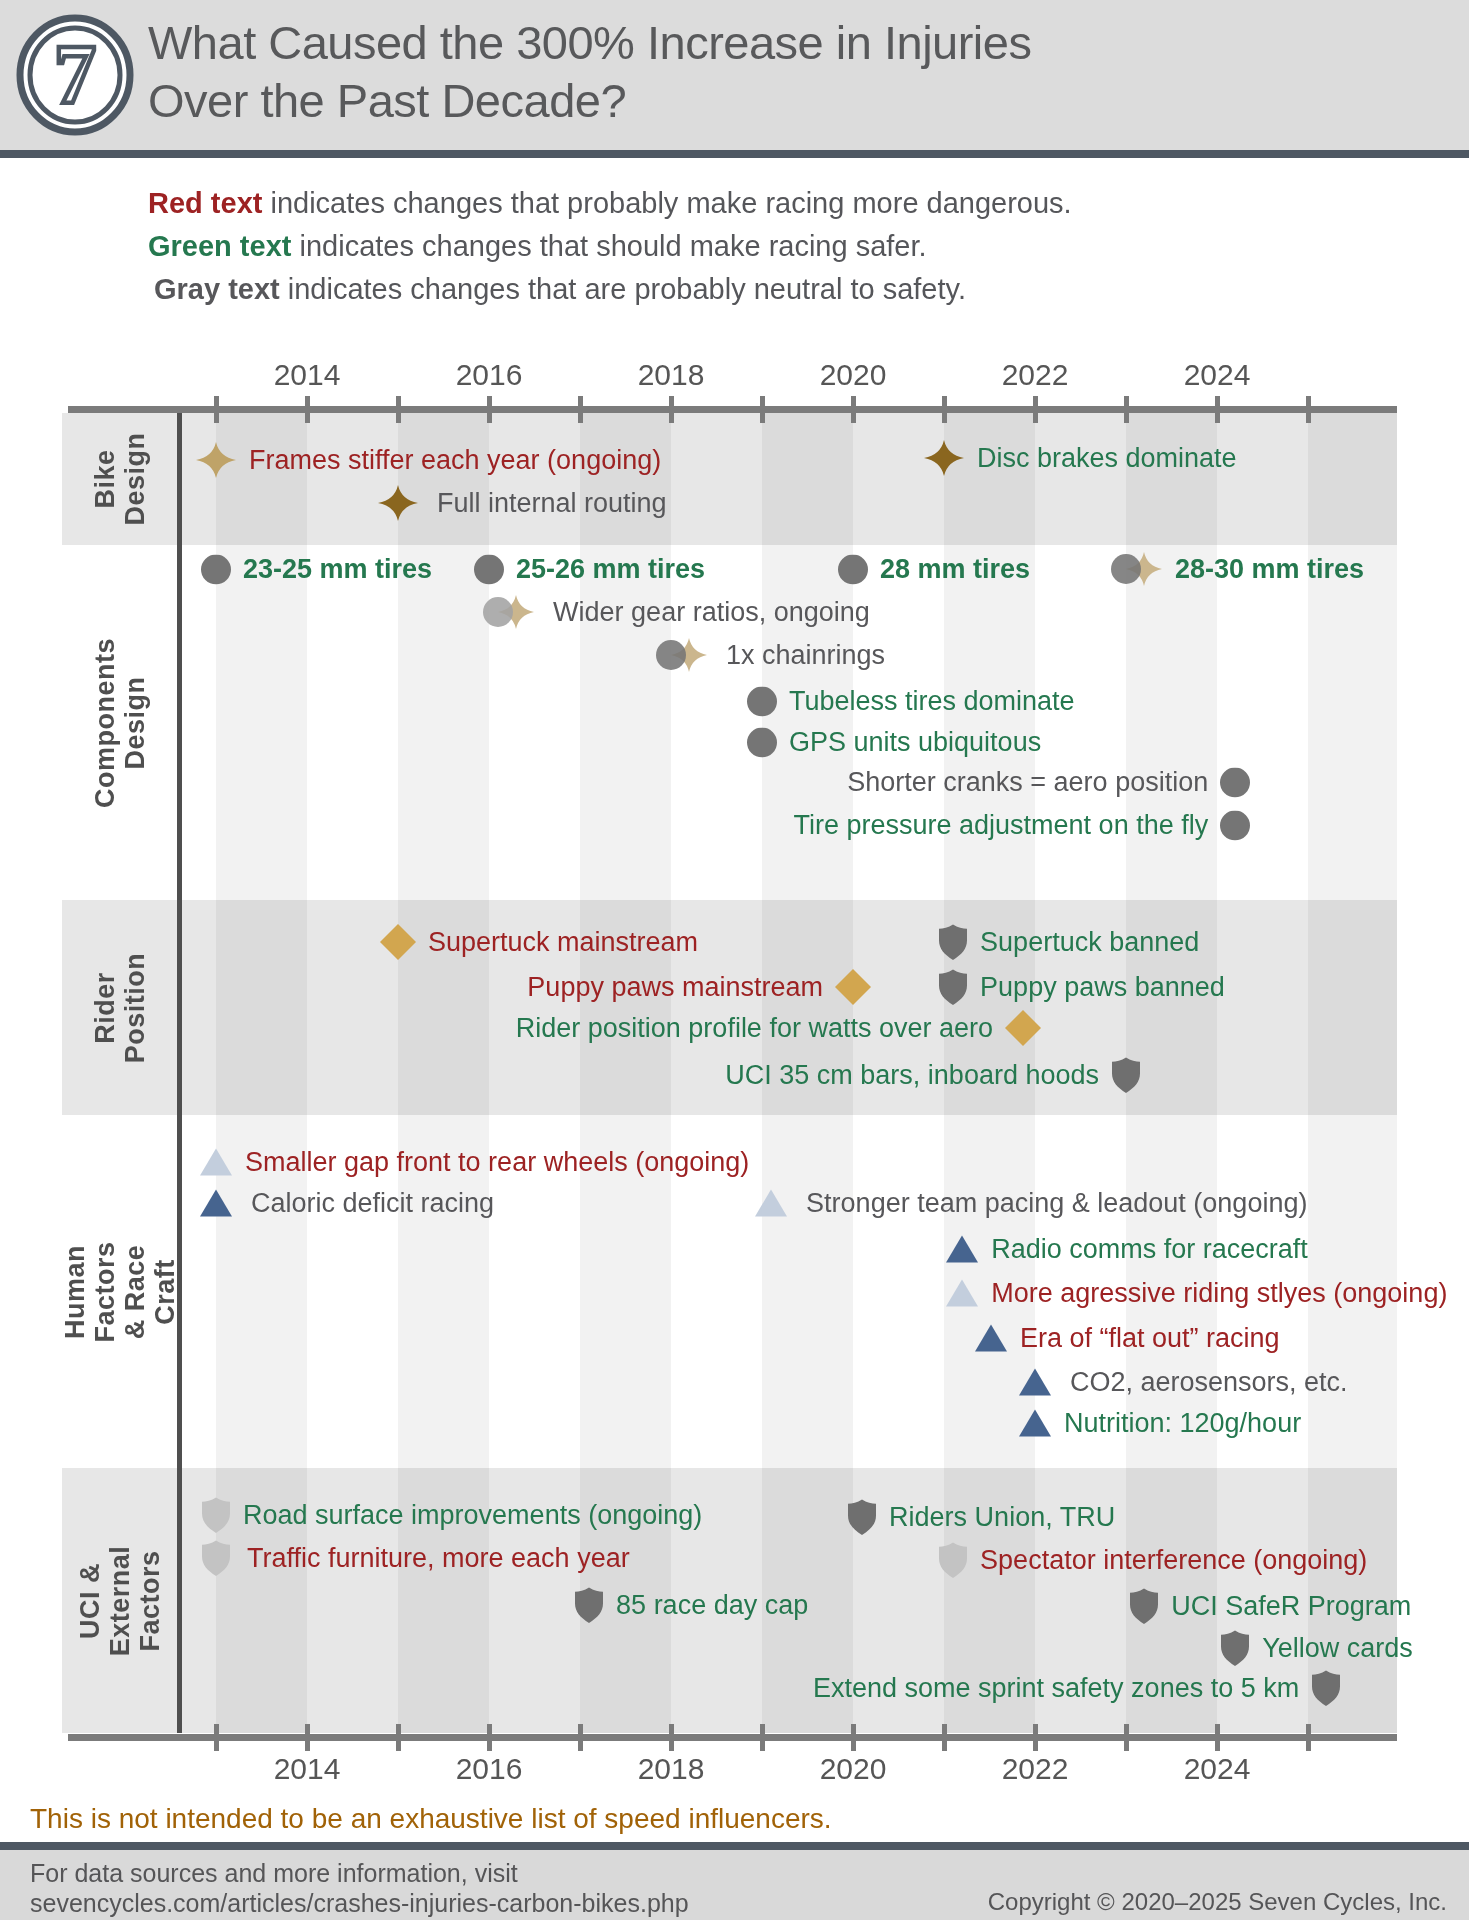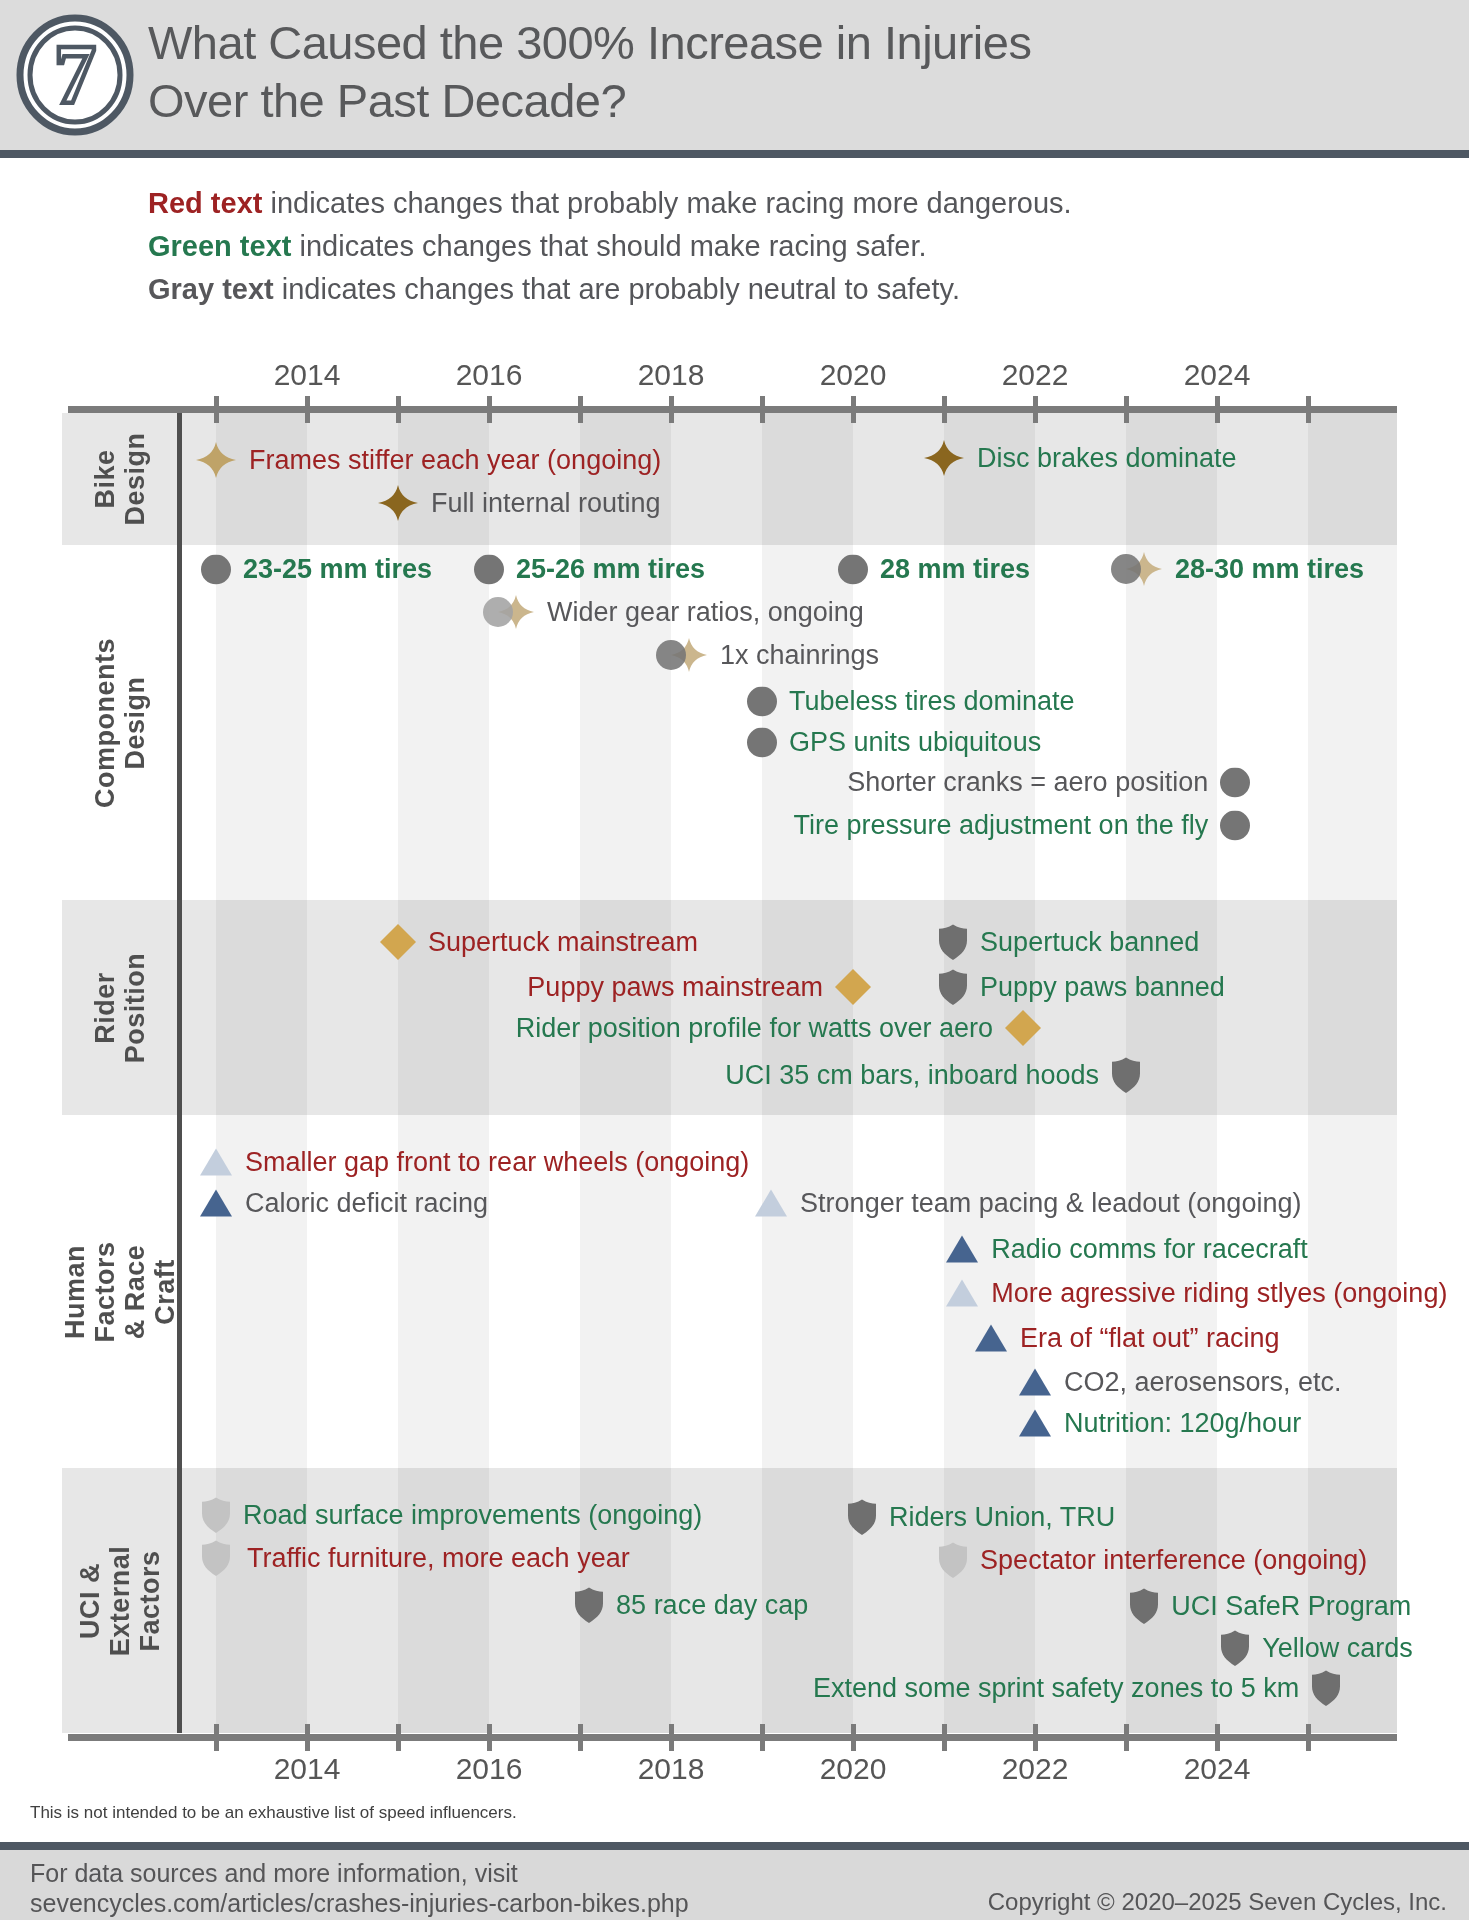--- a/index.html
+++ b/index.html
@@ -11,21 +11,21 @@
           border-bottom:8px solid #4e5863;}
   .logo{position:absolute;left:16px;top:14px;width:118px;height:122px;}
   .title{position:absolute;left:148px;top:14px;font-size:47px;line-height:58px;
          font-weight:400;color:#58595b;letter-spacing:-0.5px;}
 
   
   .legend{position:absolute;left:148px;top:182px;font-size:29px;line-height:43px;color:#55565a;}
   .legend b{font-weight:700;}
   .c-danger{color:#9d2223;}
   .c-safer{color:#25784f;}
-  .c-neutral{color:#57575a;}
+  .c-neutral{color:#57575a;margin-left:6px;}
 
   
   .chart{position:absolute;left:0;top:0;width:1469px;height:1920px;}
   .band{position:absolute;left:62px;width:1335px;}
   .band.gray{background:#e7e7e7;}
   .band.white{background:#ffffff;}
   .rowlabel{position:absolute;left:62px;width:116px;display:flex;align-items:center;justify-content:center;}
   .rowlabel span{transform:rotate(-90deg);white-space:pre-line;text-align:center;
                  font-size:27px;font-weight:700;color:#4f4f4f;line-height:30px;letter-spacing:0.5px;}
   .stripe{position:absolute;top:413px;height:1320px;background:rgba(0,0,0,0.05);}
@@ -34,21 +34,21 @@
   .tick{position:absolute;width:5px;height:27px;background:#7b7b7b;}
   .yearlabel{position:absolute;transform:translateX(-50%);font-size:30px;color:#565656;}
 
   .item{position:absolute;display:flex;align-items:center;gap:12px;white-space:nowrap;
         transform:translateY(-50%);}
   .item .lbl{font-size:27px;}
   .item .lbl.bold{font-weight:700;}
   .icon{display:flex;align-items:center;}
 
   
-  .footnote{position:absolute;left:30px;top:1803px;font-size:17px;color:#404040;}
+  .footnote{position:absolute;left:30px;top:1803px;font-size:28px;color:#a16207;}
   .footer{position:absolute;left:0;top:1842px;width:1469px;height:78px;background:#d9d9d9;
           border-top:8px solid #4e5863;box-sizing:border-box;}
   .footer .info{position:absolute;left:30px;top:8px;font-size:25px;line-height:30px;color:#555557;}
   .footer .copy{position:absolute;right:22px;top:38px;font-size:24px;color:#555557;}
 </style>
 </head>
 <body>
 
 <div class="page">
 

